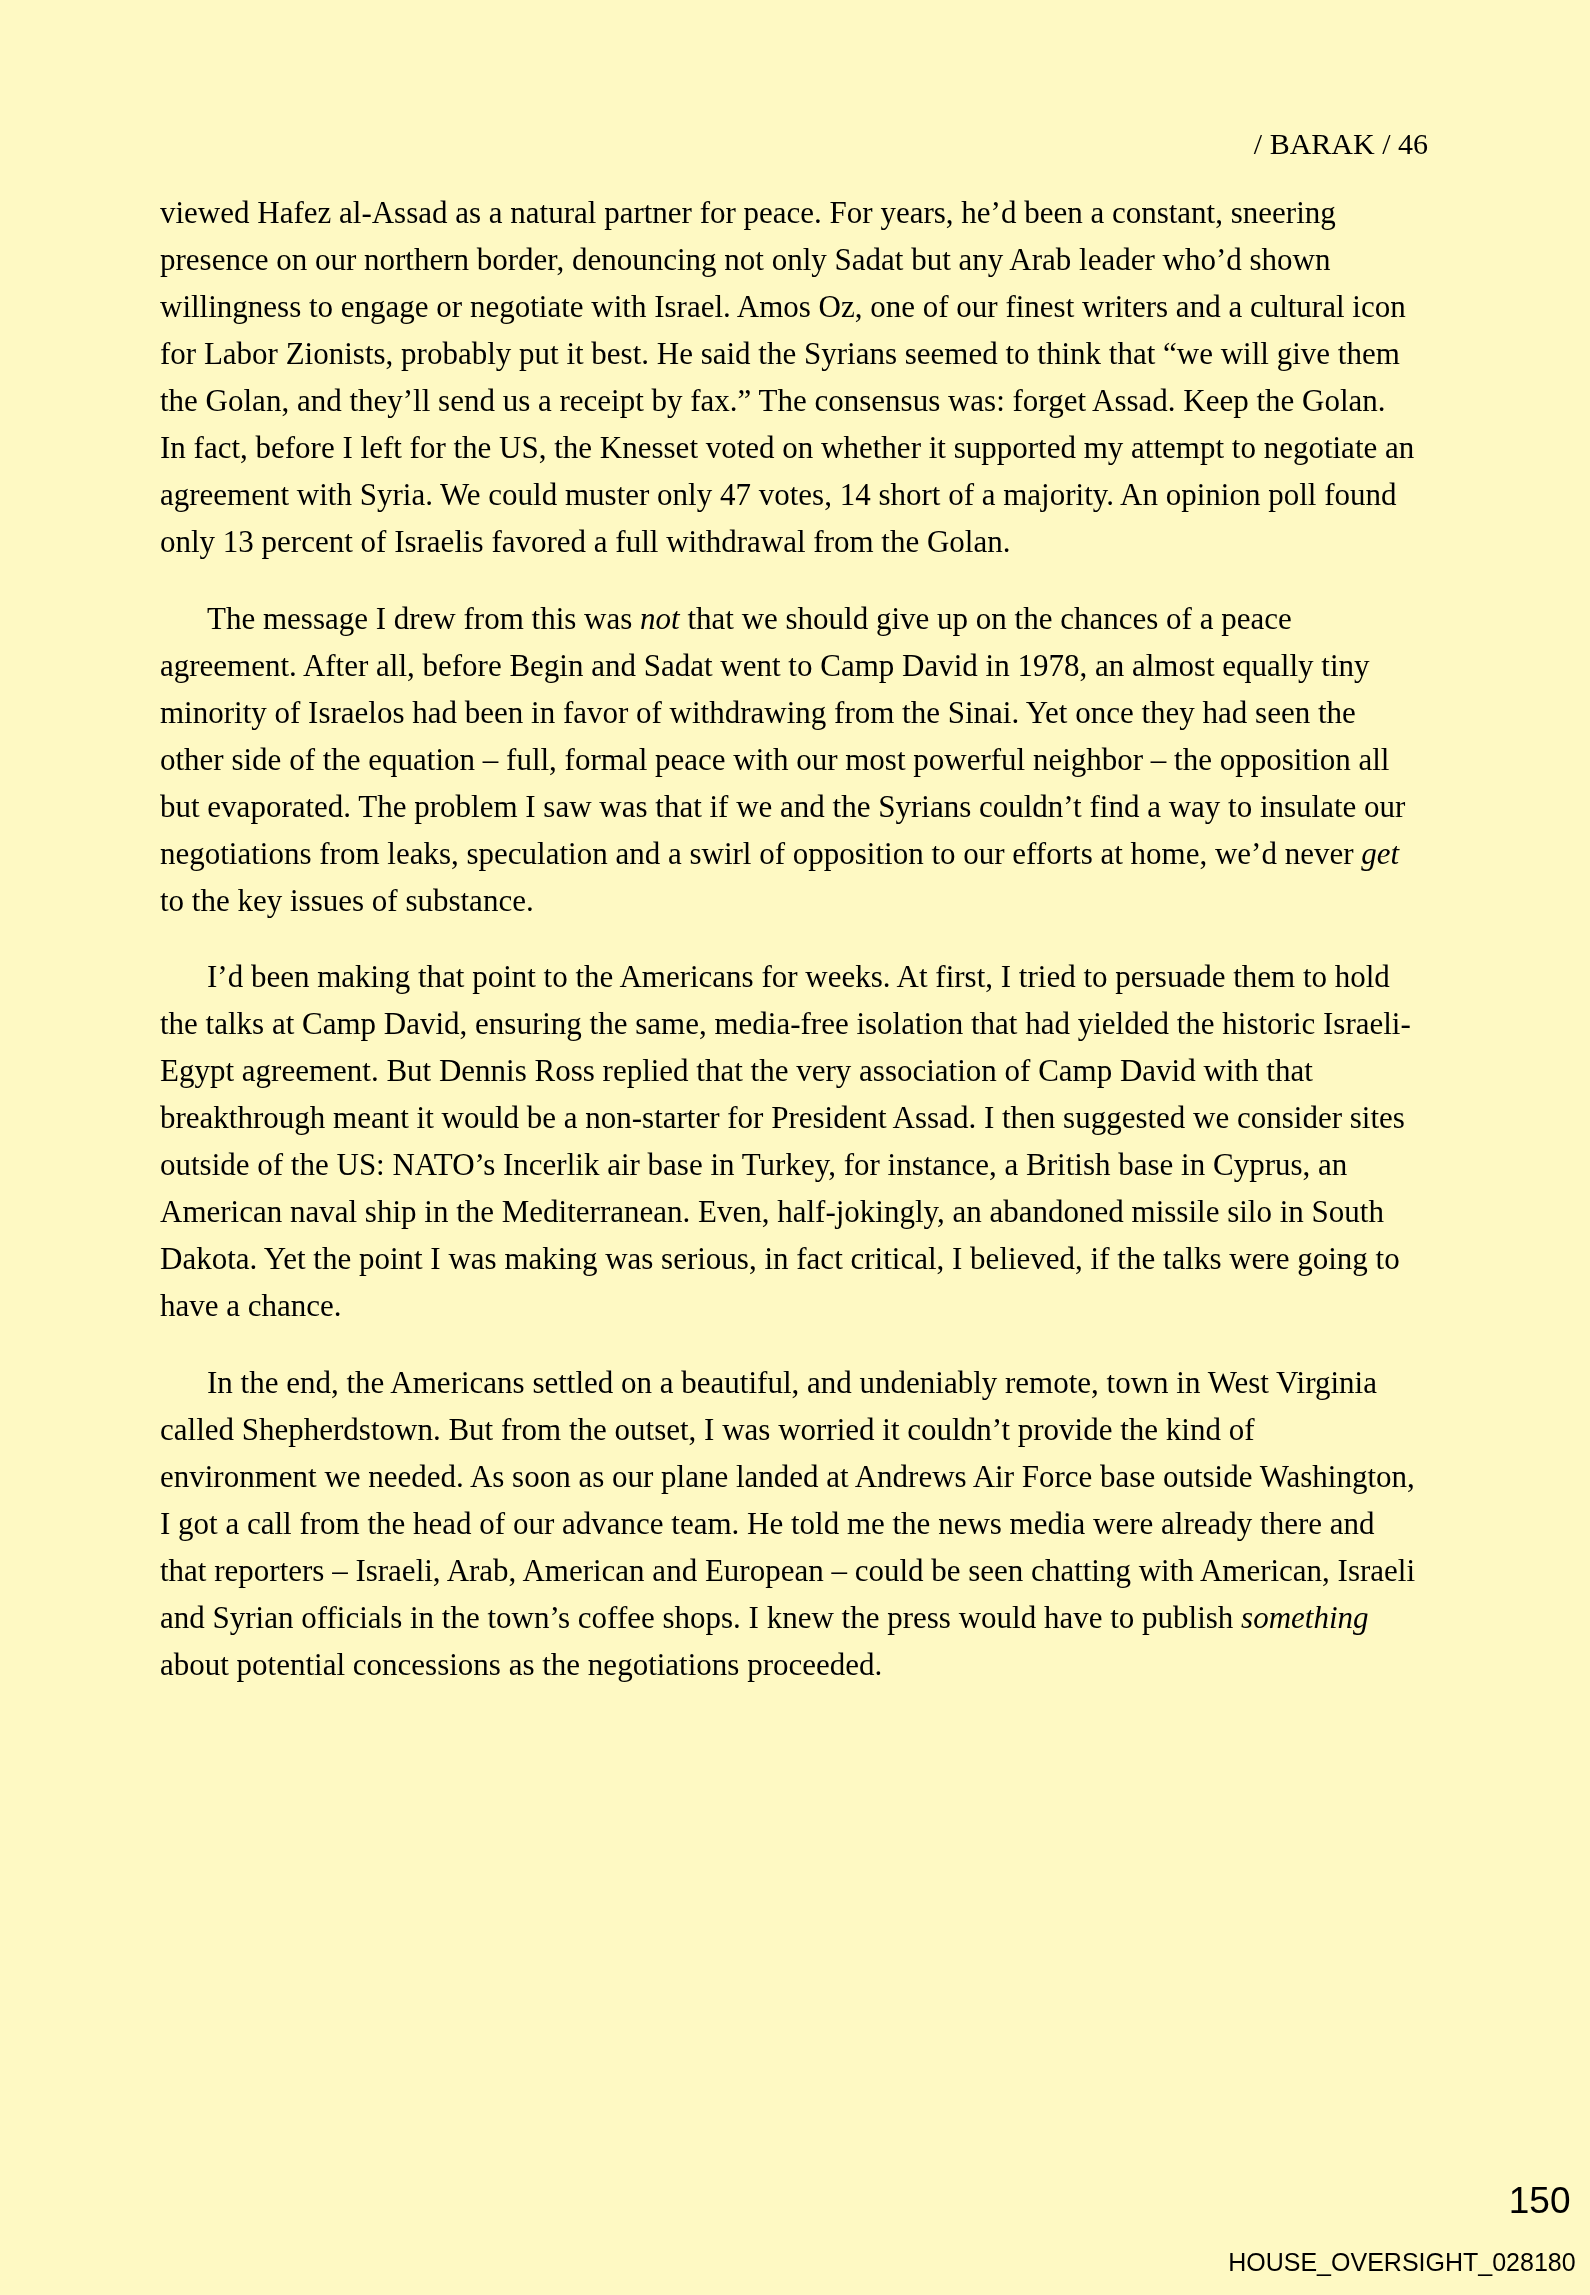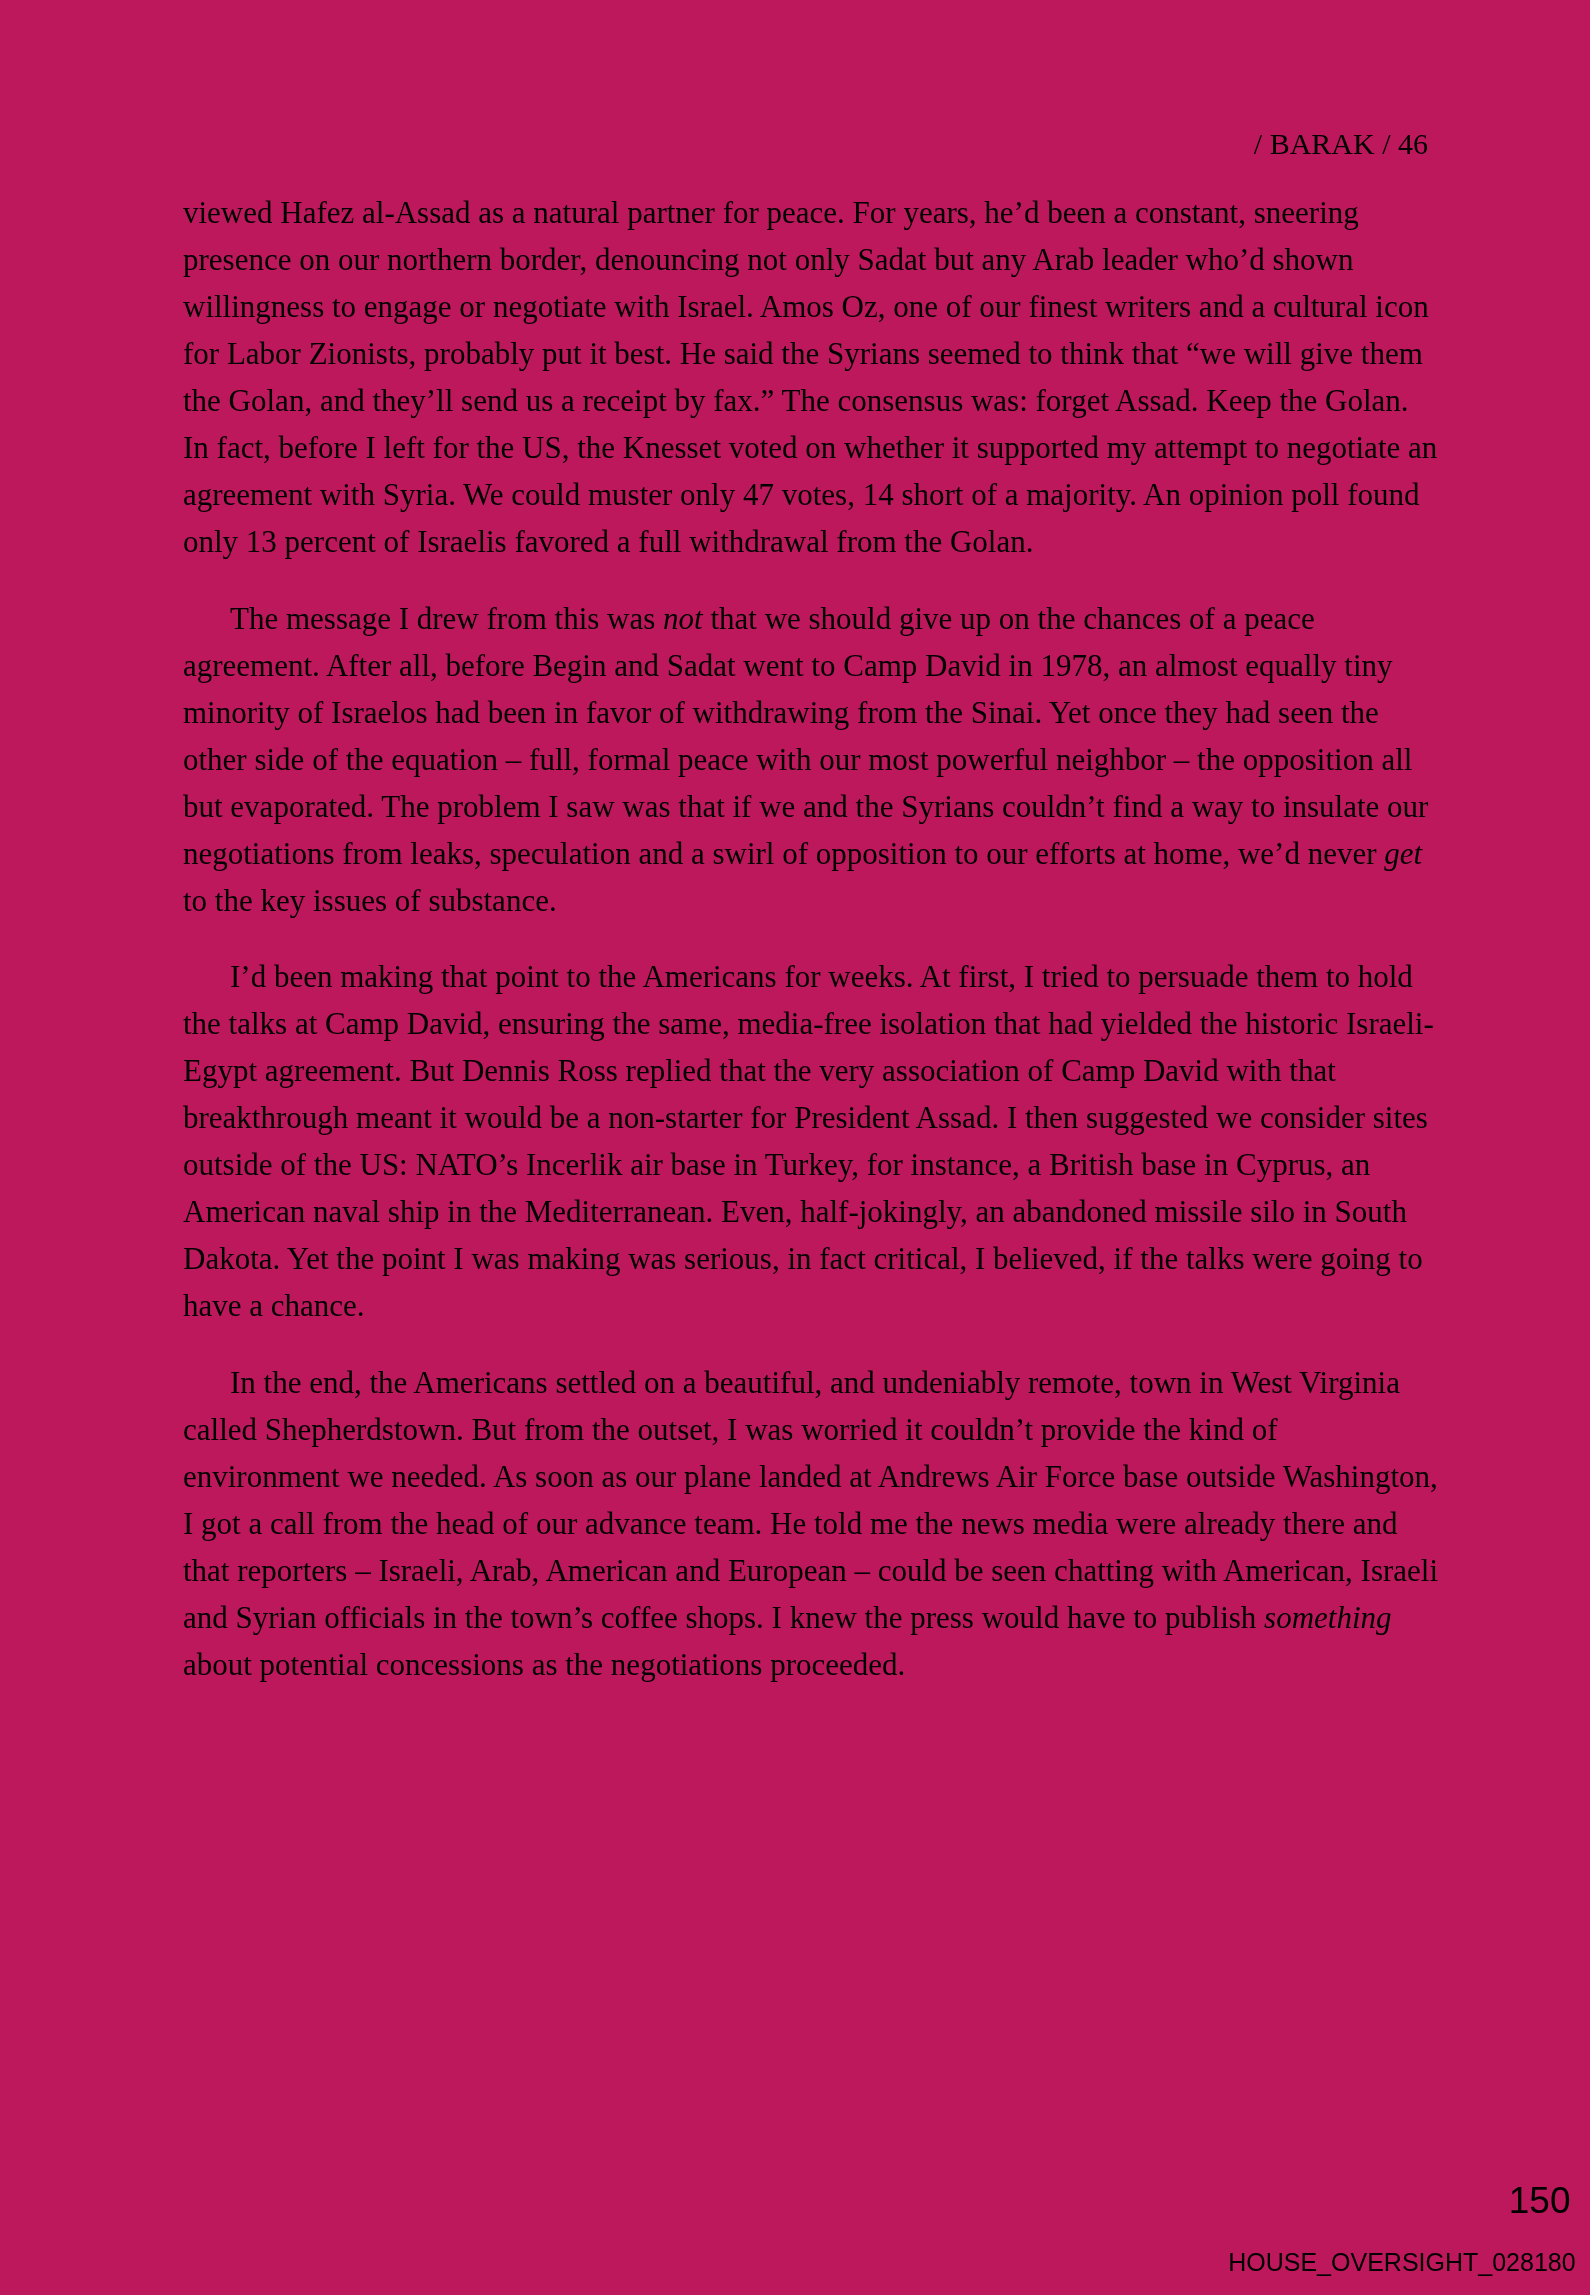--- a/index.html
+++ b/index.html
@@ -4,39 +4,39 @@
 <style>
   html, body {
     margin: 0;
     padding: 0;
     background: #ffffff;
   }
   .page {
     position: relative;
     width: 1591px;
     height: 2295px;
-    background: #be185d;
+    background: #fef9c3;
     color: #000000;
     font-family: "Liberation Serif", serif;
     overflow: hidden;
   }
   .running-header {
     position: absolute;
     top: 94px;
     left: 170px;
     width: 1258px;
     text-align: right;
     font-size: 30px;
     line-height: 1.1;
     white-space: pre;
   }
   .body-text {
     position: absolute;
     top: 189px;
-    left: 183px;
+    left: 160px;
     width: 1258px;
     font-size: 31px;
     line-height: 47px;
     text-align: left;
   }
   .body-text p {
     margin: 0 0 29.5px 0;
     padding: 0;
   }
   .body-text p.indent {

